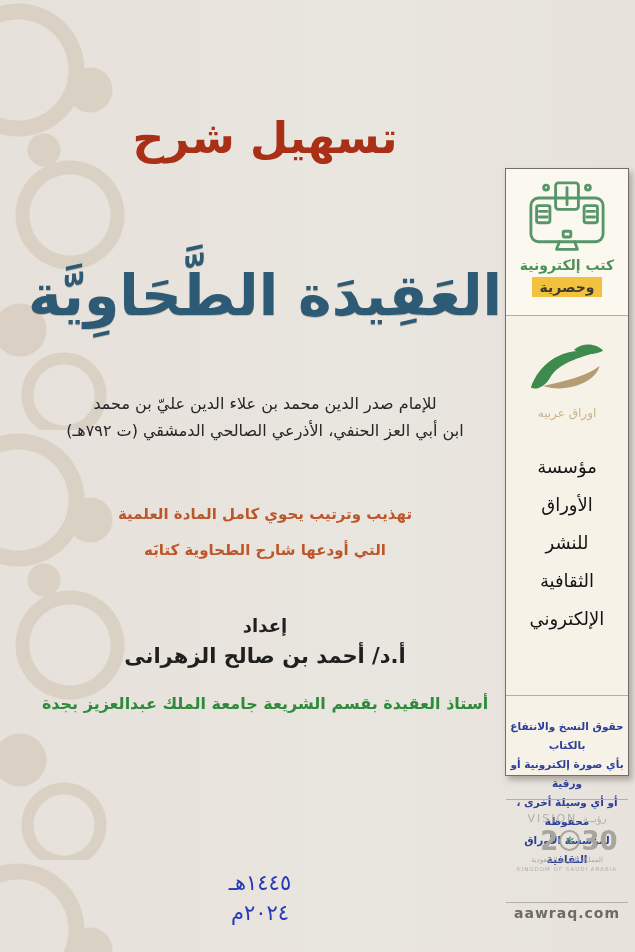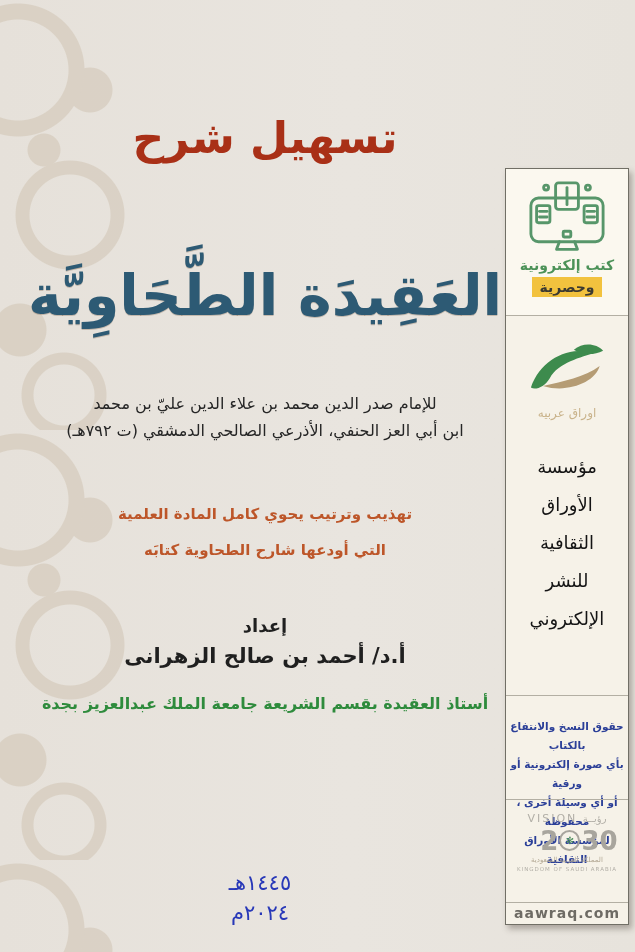--- a/index.html
+++ b/index.html
@@ -29,21 +29,21 @@
   .author{position:absolute;top:390px;width:100%;font-size:16px;font-weight:normal;color:#262626;line-height:27px;}
   .subtitle{position:absolute;top:496px;width:100%;font-size:15px;font-weight:bold;color:#bd5629;line-height:36px;}
   .prepared{position:absolute;top:612px;width:100%;color:#1f1f1f;}
   .prepared-label{font-size:18px;font-weight:bold;line-height:28px;}
   .preparer-name{font-size:21px;font-weight:bold;line-height:32px;}
   .preparer-title{position:absolute;top:694px;width:100%;font-size:16px;font-weight:bold;color:#2e8b3c;}
   .dates{position:absolute;top:868px;left:155px;width:180px;text-align:center;
          font-size:21px;font-weight:normal;color:#2838b8;line-height:30px;}
   
   .sidebar{
-    position:absolute;left:505px;top:168px;width:124px;height:757px;box-sizing:border-box;
+    position:absolute;left:505px;top:168px;width:124px;height:608px;box-sizing:border-box;
     background:#f6f2e8;border:1px solid #716f66;box-shadow:3px 4px 6px rgba(60,50,40,.35);
     display:flex;flex-direction:column;direction:rtl;text-align:center;
   }
   .sec{box-sizing:border-box;flex:none;}
   .sec + .sec{border-top:1px solid #b3afa3;}
   .s1{height:146px;background:#fbf8ef;padding-top:10px;}
   .s2{height:380px;text-align:center;}
   .s3{height:104px;padding-top:21px;}
   .s4{height:103px;padding-top:12px;}
   .s5{height:22px;line-height:20px;}
@@ -121,22 +121,22 @@
     <div class="sec s2">
       <svg class="awraq-logo" width="86" height="62" viewBox="0 0 100 70">
         <path d="M8 52 C20 18, 52 4, 84 11 C66 17, 40 23, 30 41 C24 51, 14 55, 8 52 Z" fill="#3d8b4d"></path>
         <path d="M58 8 C68 -1, 84 0, 92 9 C81 15, 66 14, 58 8 Z" fill="#3d8b4d"></path>
         <path d="M22 50 C46 45, 70 40, 88 27 C83 46, 50 59, 22 50 Z" fill="#b59c74"></path>
       </svg>
       <div class="awraq-label">اوراق عربيه</div>
       <div class="org">
         <div>مؤسسة</div>
         <div>الأوراق</div>
+        <div>للنشر</div>
         <div>الثقافية</div>
-        <div>للنشر</div>
         <div>الإلكتروني</div>
       </div>
     </div>
 
     <div class="sec s3">
       <div class="copy-line">حقوق النسخ والانتفاع بالكتاب</div>
       <div class="copy-line">بأي صورة إلكترونية أو ورقية</div>
       <div class="copy-line">أو أي وسيلة أخرى ، محفوظة</div>
       <div class="copy-line">لمؤسسة الأوراق الثقافية</div>
     </div>

